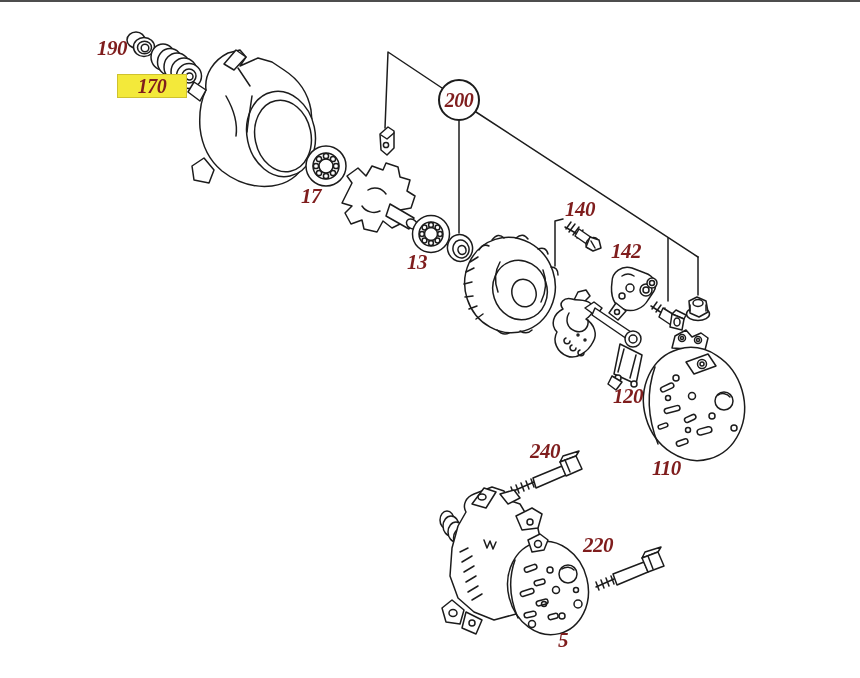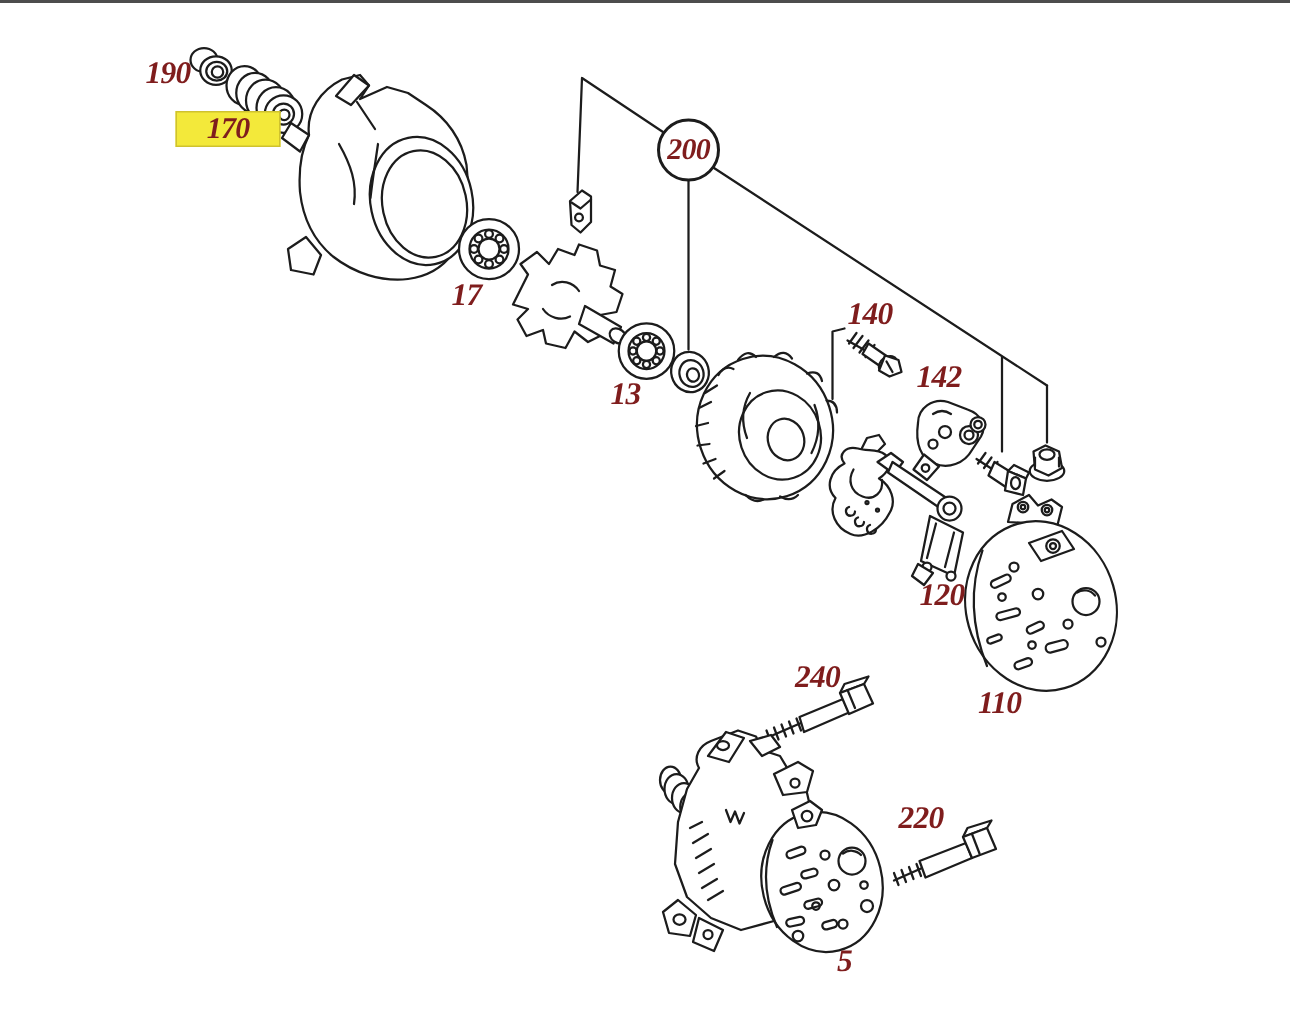--- a/index.html
+++ b/index.html
@@ -308,15 +308,15 @@
   <div class="lbl" style="left:97px;top:38px">190</div>
   <div class="lbl hl" style="left: 117px; top: 74px; background-color: rgb(243, 233, 58);">170</div>
   <div class="lbl" style="left:301px;top:186px">17</div>
   <div class="lbl circ" style="left:438px;top:79px">200</div>
   <div class="lbl" style="left:407px;top:252px">13</div>
   <div class="lbl" style="left:565px;top:199px">140</div>
   <div class="lbl" style="left:611px;top:241px">142</div>
   <div class="lbl" style="left:613px;top:386px">120</div>
   <div class="lbl" style="left:652px;top:458px">110</div>
   <div class="lbl" style="left:530px;top:441px">240</div>
-  <div class="lbl" style="left:599px;top:535px">220</div>
+  <div class="lbl" style="left:583px;top:535px">220</div>
   <div class="lbl" style="left:558px;top:630px">5</div>
 </div>
 
 </body></html>

